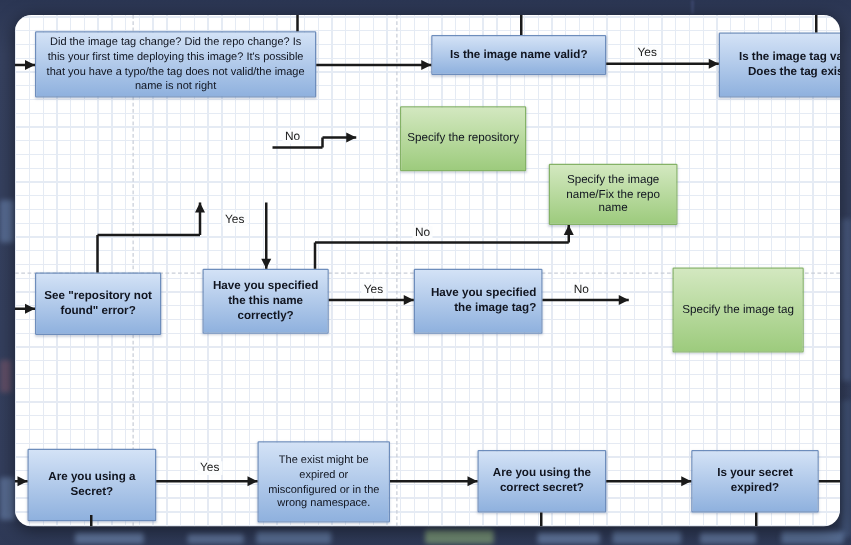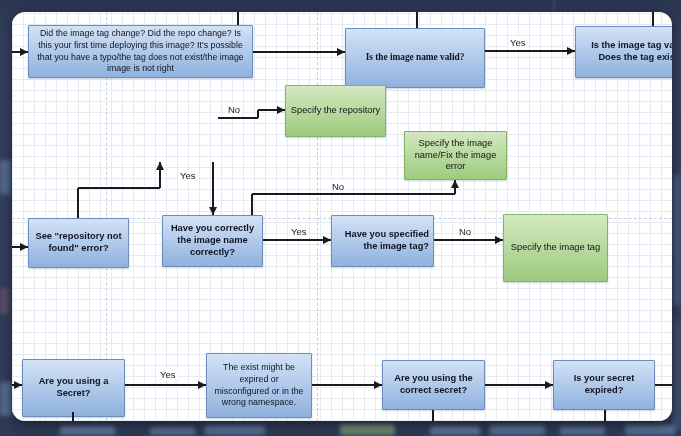--- a/index.html
+++ b/index.html
@@ -16,21 +16,21 @@
     opacity:.75;}
   .guide-v{position:absolute;top:0;bottom:0;width:0;border-left:1px dashed var(--guide);}
   .guide-h{position:absolute;left:0;right:0;height:0;border-top:1px dashed var(--guide);}
   .node{position:absolute;display:flex;align-items:center;justify-content:center;
     text-align:center;box-sizing:border-box;padding:2px 4px;border-radius:1px;
     font-size:9.3px;line-height:1.28;color:#10141f;
     box-shadow:0 1px 2px rgba(60,80,120,.25);}
   .node.blue{background:linear-gradient(180deg,var(--blue-top),var(--blue-bottom));
     border:1px solid var(--blue-border);}
   .node.green{background:linear-gradient(180deg,var(--green-top),var(--green-bottom));
-    border:1px solid var(--green-border);}
+    border:1px solid var(--green-border);margin-left:35px;}
   .node.bold{font-weight:700;}
   .node.small{font-size:8.8px;line-height:1.32;}
   .seg{position:absolute;background:var(--line);}
   .arrow{position:absolute;width:0;height:0;}
   .arrow-right{border-top:4px solid transparent;border-bottom:4px solid transparent;
     border-left:8px solid var(--line);}
   .arrow-up{border-left:4px solid transparent;border-right:4px solid transparent;
     border-bottom:8px solid var(--line);}
   .arrow-down{border-left:4px solid transparent;border-right:4px solid transparent;
     border-top:8px solid var(--line);}
@@ -58,42 +58,42 @@
 
 <div class="canvas">
   <div class="layer grid"></div>
   <div class="layer" id="guides">
       <div class="guide-v" style="left: 94px;"></div>
       <div class="guide-v" style="left: 305px;"></div>
       <div class="guide-h" style="top: 206px;"></div>
     </div>
   <div class="layer" id="nodes">
       <div class="node blue small" style="left: 16px; top: 13px; width: 225px; height: 53px;">
-        <span>Did the image tag change? Did the repo change? Is this your first time deploying this image? It's possible that you have a typo/the tag does not exist/the image image is not right</span>
-      </div>
-      <div class="node blue bold" style="left: 333px; top: 16px; width: 140px; height: 60px; font-family: Liberation Serif, serif;">
+        <span>Did the image tag change? Did the repo change? Is this your first time deploying this image? It's possible that you have a typo/the tag does not valid/the image name is not right</span>
+      </div>
+      <div class="node blue bold" style="left: 333px; top: 16px; width: 140px; height: 32px;">
         <span>Is the image name valid?</span>
       </div>
       <div class="node blue bold" style="left: 563px; top: 14px; width: 132px; height: 52px;">
         <span>Is the image tag valid? Does the tag exist?</span>
       </div>
       <div class="node green" style="left: 273px; top: 73px; width: 101px; height: 52px;">
         <span>Specify the repository</span>
       </div>
       <div class="node blue bold" style="left: 16px; top: 206px; width: 101px; height: 50px;">
         <span>See "repository not found" error?</span>
       </div>
       <div class="node blue bold" style="left: 150px; top: 203px; width: 101px; height: 52px;">
-        <span>Have you correctly the image name correctly?</span>
+        <span>Have you specified the this name correctly?</span>
       </div>
       <div class="node blue bold" style="left: 319px; top: 203px; width: 103px; height: 52px; text-align: right;">
         <span>Have you specified the image tag?</span>
       </div>
       <div class="node green" style="left: 392px; top: 119px; width: 103px; height: 49px;">
-        <span>Specify the image name/Fix the image error</span>
+        <span>Specify the image name/Fix the repo name</span>
       </div>
       <div class="node green" style="left: 491px; top: 202px; width: 105px; height: 68px;">
         <span>Specify the image tag</span>
       </div>
       <div class="node blue bold" style="left: 10px; top: 347px; width: 103px; height: 58px;">
         <span>Are you using a Secret?</span>
       </div>
       <div class="node blue small" style="left: 194px; top: 341px; width: 106px; height: 65px;">
         <span>The exist might be expired or misconfigured or in the wrong namespace.</span>
       </div>

